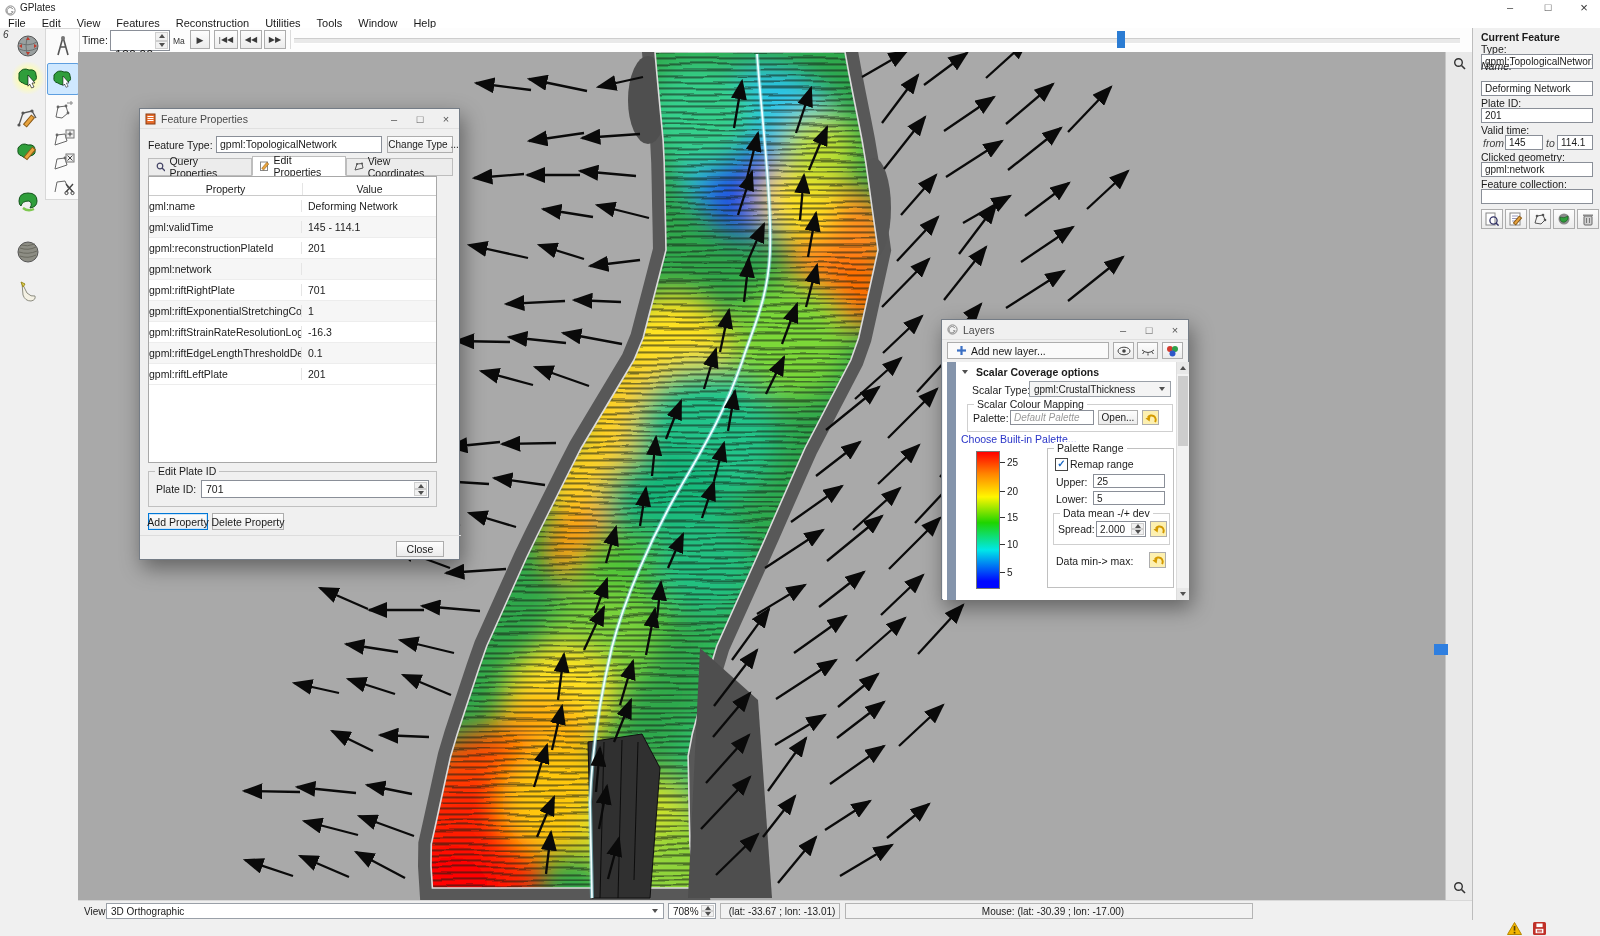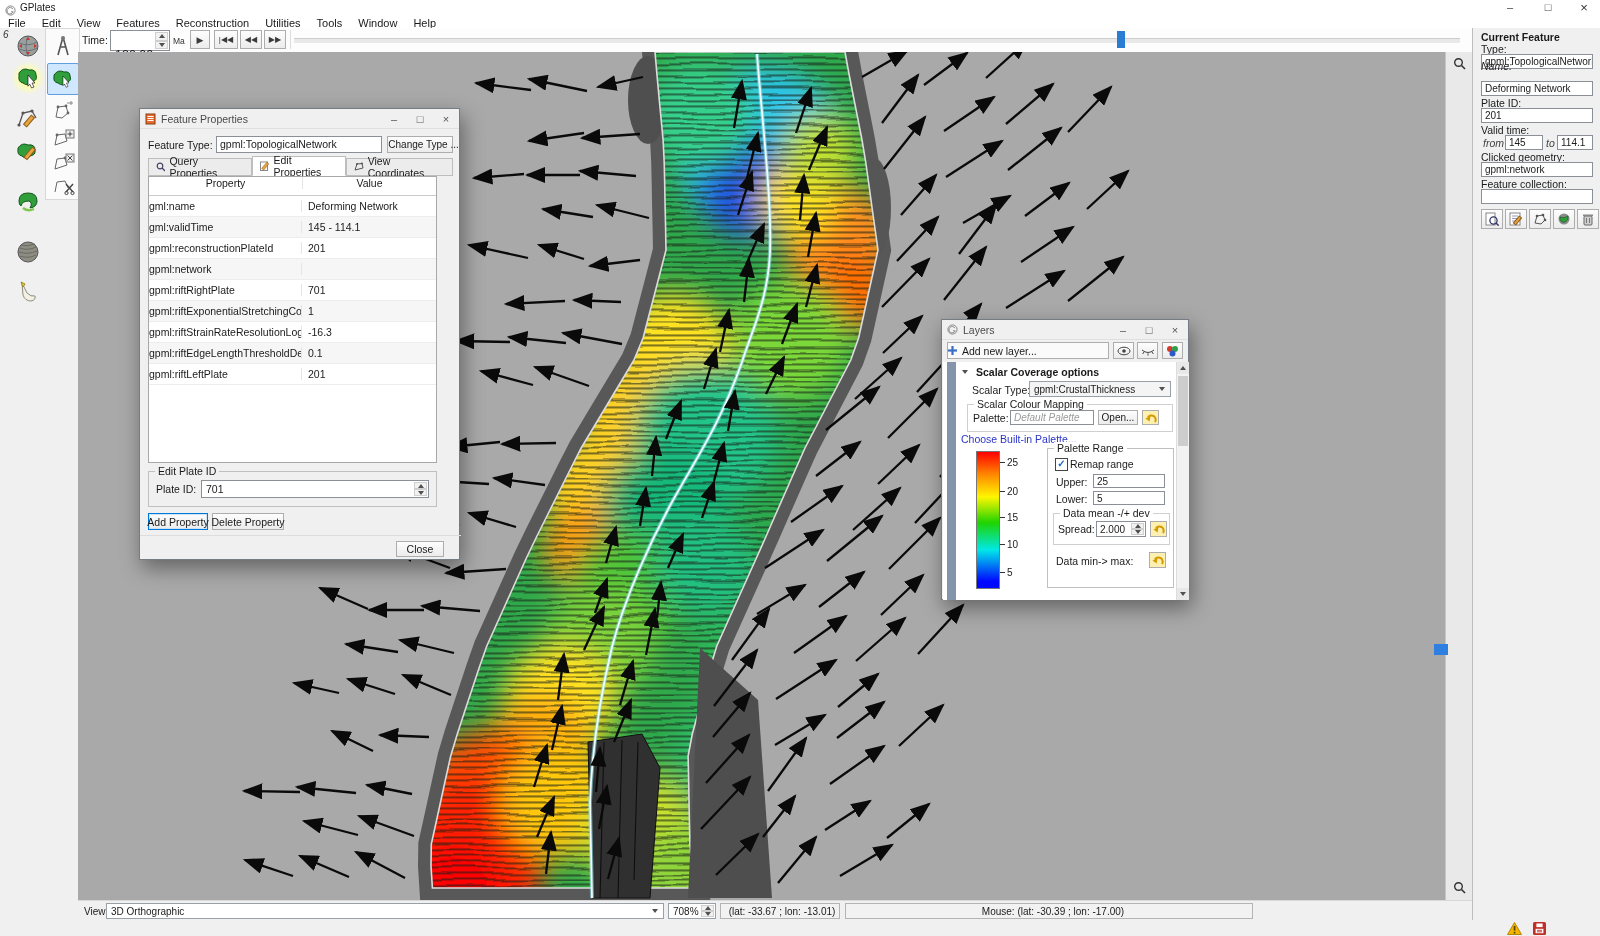--- a/index.html
+++ b/index.html
@@ -557,21 +557,21 @@
       <svg width="10" height="10">
           <path d="M1,8 L3,2 L8,1.5 L9,6 Z" fill="none" stroke="#555"></path>
           <circle cx="3" cy="2" r="1" fill="#555"></circle>
           <circle cx="8" cy="1.5" r="1" fill="#555"></circle>
         </svg>
       <span>View Coordinates</span>
     </div>
   </div>
 
   <div class="abs" style="left:8px;top:67px;width:289px;height:287px;background:#fff;border:1px solid #a8a8a8;box-sizing:border-box;overflow:hidden;">
-    <div style="display:flex;height:18px;border-bottom:1px solid #cacaca;font-size:10.5px;align-items:flex-start;">
+    <div style="display:flex;height:18px;border-bottom:1px solid #cacaca;font-size:10.5px;align-items:flex-end;">
       <div style="width:153px;text-align:center;border-right:1px solid #e5e5e5;">Property</div>
       <div style="flex:1;text-align:center;">Value</div>
     </div>
     <div id="fp-table-body">
         <div class="fp-row">
           <div class="fp-c1">gml:name</div>
           <div class="fp-c2">Deforming Network</div>
         </div>
         <div class="fp-row alt">
           <div class="fp-c1">gml:validTime</div>
@@ -631,21 +631,21 @@
         <circle cx="5.5" cy="5.5" r="4.6" fill="none" stroke="#888"></circle>
         <path d="M8,4.2 A3.2,3.2 0 1 0 8.2,6.8 L6,6.8" stroke="#888" fill="none"></path>
       </svg>
     <span class="t">Layers</span>
     <div class="dlg-ctrls">
       <div>–</div>
       <div>□</div>
       <div>×</div>
     </div>
   </div>
-  <div class="btn" style="position:absolute;left:5px;top:22px;width:162px;height:17px;justify-content:flex-start;padding-left:0;gap:5px;background:#fafafa;">
+  <div class="btn" style="position:absolute;left:5px;top:22px;width:162px;height:17px;justify-content:flex-start;padding-left:9px;gap:5px;background:#fafafa;">
     <svg width="9" height="9">
         <rect x="3.4" y="0" width="2.2" height="9" fill="#3a6fc4"></rect>
         <rect x="0" y="3.4" width="9" height="2.2" fill="#3a6fc4"></rect>
       </svg>
     <span>Add new layer...</span>
   </div>
   <div class="btn" style="position:absolute;left:171px;top:22px;width:21px;height:17px;">
     <svg width="14" height="10">
         <ellipse cx="7" cy="5" rx="6" ry="3.8" fill="none" stroke="#444"></ellipse>
         <circle cx="7" cy="5" r="1.8" fill="#444"></circle>

